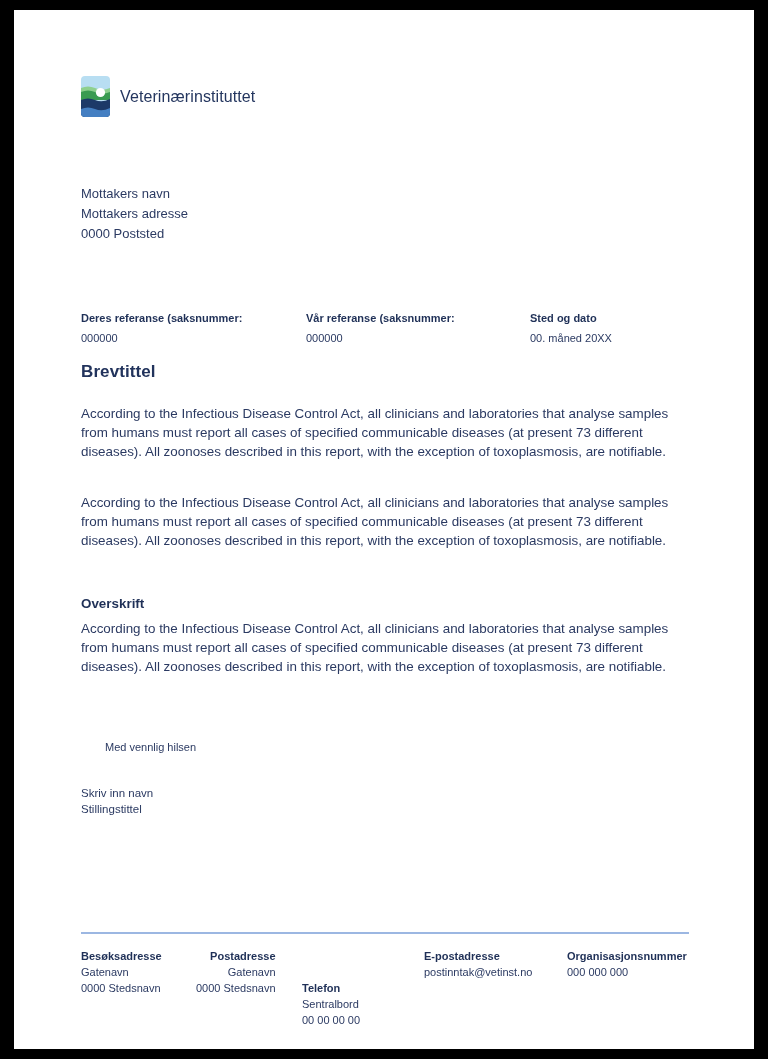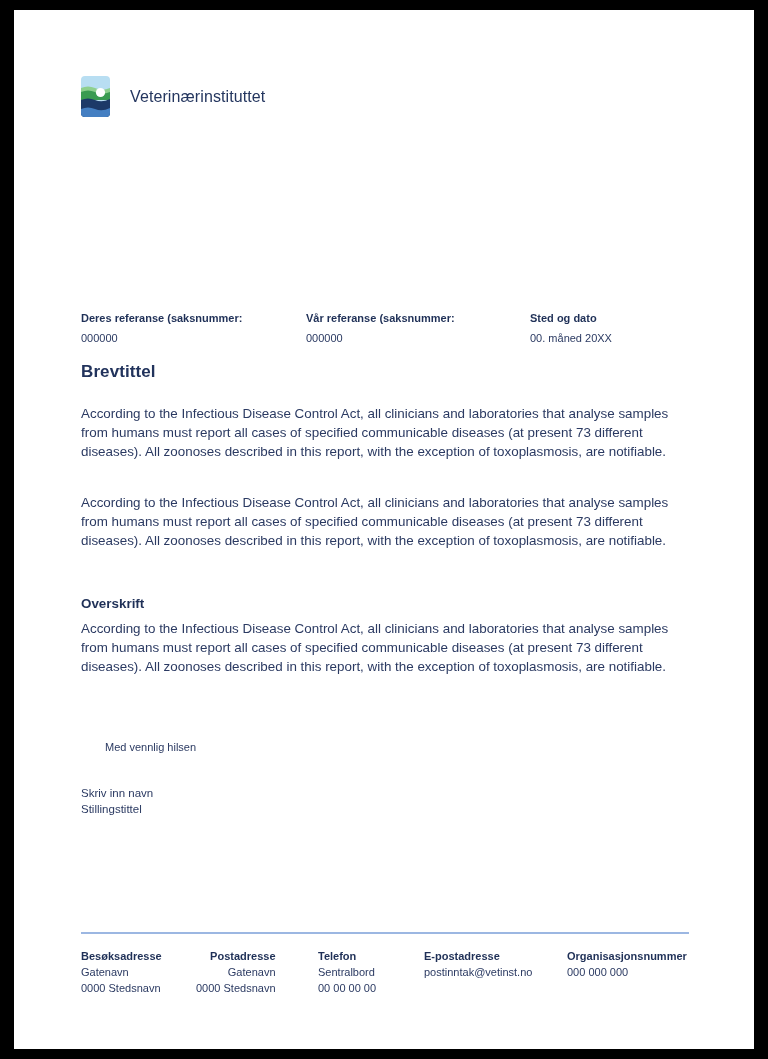--- a/index.html
+++ b/index.html
@@ -14,21 +14,21 @@
     left: 14px; top: 10px;
     width: 740px; height: 1039px;
     background: #ffffff;
   }
   .abs { position: absolute; }
 
   
   .brand-row { left: 67px; top: 66px; height: 41px; display: flex; align-items: center; }
   .logo-mark { width: 29px; height: 41px; display: block; }
   .brand-name {
-    margin-left: 20px;
+    margin-left: 10px;
     font-size: 16px;
     font-weight: 500;
     letter-spacing: 0.1px;
     color: #24365f;
   }
 
   
   .recipient { left: 67px; top: 174px; font-size: 13px; line-height: 20px; color: #2b3a62; }
 
   
@@ -50,21 +50,21 @@
   .closing { left: 67px; top: 730px; font-size: 11px; color: #2b3a62; line-height: 15px; padding-left: 24px; }
   .signature { left: 67px; top: 775px; font-size: 11.5px; color: #2b3a62; line-height: 16px; }
 
   
   .footer-rule { left: 67px; top: 922px; width: 608px; height: 2px; background: #9cb7e2; }
   .footer-col { top: 938px; }
   .footer-col .f-head { font-size: 11px; font-weight: 700; color: #1f3057; line-height: 16px; }
   .footer-col .f-line { font-size: 11px; color: #2b3a62; line-height: 16px; }
   .fcol-0 { left: 67px; }
   .fcol-1 { left: 182px; text-align: right; }
-  .fcol-2 { left: 304px; }
+  .fcol-2 { left: 288px; margin-top: 32px; }
   .fcol-3 { left: 410px; }
   .fcol-4 { left: 553px; }
 </style>
 </head>
 <body>
 
 <div class="page">
 
   <div class="abs brand-row">
     <span>
@@ -80,20 +80,25 @@
           <path d="M0 16 Q 7 13 14 16 T 29 16 L 29 24 L 0 24 Z" fill="#3a9b51"></path>
           <circle cx="19.5" cy="16.5" r="4.6" fill="#ffffff"></circle>
           <path d="M0 24 Q 7 21 14 24 T 29 23 L 29 41 L 0 41 Z" fill="#1c3968"></path>
           <path d="M0 33 Q 7 30 14 33 T 29 32 L 29 41 L 0 41 Z" fill="#447fc2"></path>
         </g>
       </svg>
     </span>
     <span class="brand-name">Veterinærinstituttet</span>
   </div>
 
+  <div class="abs recipient">
+    <div>Mottakers navn</div>
+    <div>Mottakers adresse</div>
+    <div>0000 Poststed</div>
+  </div>
 
   <div class="abs ref-col ref-0">
     <div class="ref-label">Deres referanse (saksnummer:</div>
     <div class="ref-value">000000</div>
   </div>
   <div class="abs ref-col ref-1">
     <div class="ref-label">Vår referanse (saksnummer:</div>
     <div class="ref-value">000000</div>
   </div>
   <div class="abs ref-col ref-2">

